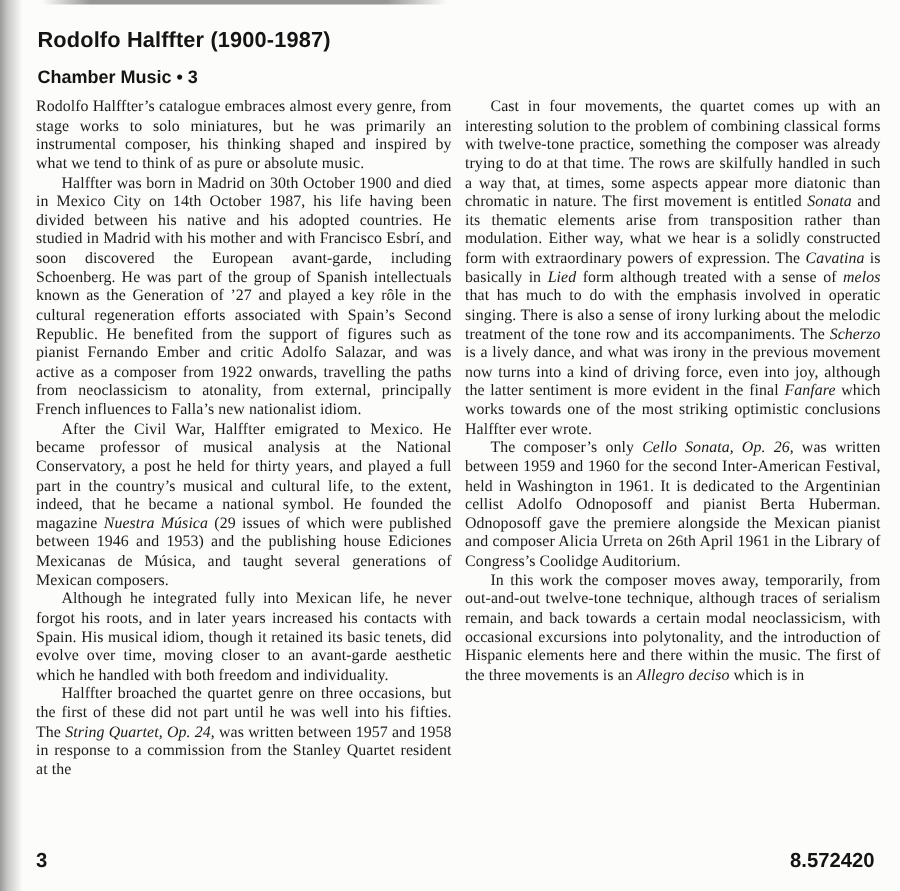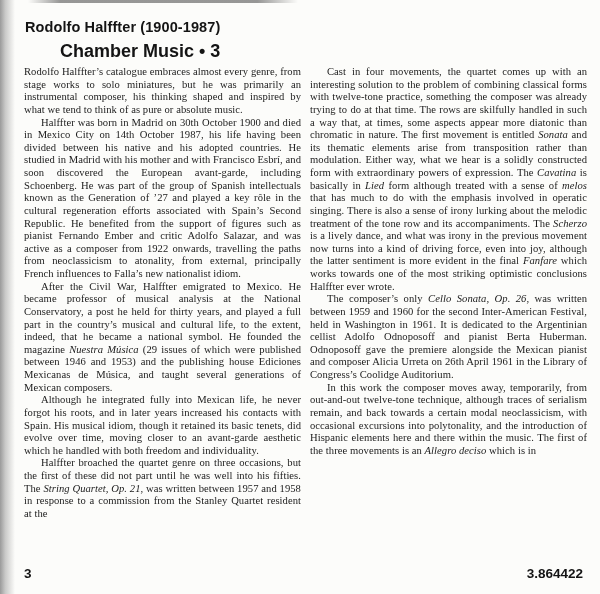--- a/index.html
+++ b/index.html
@@ -17,21 +17,21 @@
     background:linear-gradient(to right, #9a9a9a 0%, #c9c9c8 35%, rgba(252,252,250,0) 100%);
     pointer-events:none;
   }
   .edge-top {
     position:absolute; top:0; left:28px; width:270px; height:3px;
     background:linear-gradient(to right, rgba(50,50,50,0) 0%, rgba(50,50,50,0.5) 12%, rgba(50,50,50,0.5) 85%, rgba(50,50,50,0) 100%);
     pointer-events:none;
   }
   .header { position:absolute; left:25px; top:18px; font-family:"Liberation Sans", sans-serif; font-weight:bold; color:#141414; }
   .title    { font-size:14.5px; line-height:18px; letter-spacing:0.1px; }
-  .subtitle { font-size:18px; line-height:16px; margin-top:7px;text-align:right; }
+  .subtitle { font-size:12px; line-height:16px; margin-top:7px; }
   .columns {
     position:absolute; left:24px; top:66px; width:563px; height:494px;
     display:flex; gap:9px; overflow:hidden;
   }
   .column {
     width:277px; height:100%;
     text-align:justify;
     font-size:10.6px; line-height:12.62px;
     letter-spacing:0.05px;
   }
@@ -55,26 +55,26 @@
     <div class="title">Rodolfo Halffter (1900-1987)</div>
     <div class="subtitle">Chamber Music • 3</div>
   </div>
 
   <div class="columns">
     <div class="column">
         <p class="para"><span>Rodolfo Halffter’s catalogue embraces almost every genre, from stage works to solo miniatures, but he was primarily an instrumental composer, his thinking shaped and inspired by what we tend to think of as pure or absolute music.</span></p>
         <p class="para indent"><span>Halffter was born in Madrid on 30th October 1900 and died in Mexico City on 14th October 1987, his life having been divided between his native and his adopted countries. He studied in Madrid with his mother and with Francisco Esbrí, and soon discovered the European avant-garde, including Schoenberg. He was part of the group of Spanish intellectuals known as the Generation of ’27 and played a key rôle in the cultural regeneration efforts associated with Spain’s Second Republic. He benefited from the support of figures such as pianist Fernando Ember and critic Adolfo Salazar, and was active as a composer from 1922 onwards, travelling the paths from neoclassicism to atonality, from external, principally French influences to Falla’s new nationalist idiom.</span></p>
         <p class="para indent"><span>After the Civil War, Halffter emigrated to Mexico. He became professor of musical analysis at the National Conservatory, a post he held for thirty years, and played a full part in the country’s musical and cultural life, to the extent, indeed, that he became a national symbol. He founded the magazine </span><i>Nuestra Música</i><span> (29 issues of which were published between 1946 and 1953) and the publishing house Ediciones Mexicanas de Música, and taught several generations of Mexican composers.</span></p>
         <p class="para indent"><span>Although he integrated fully into Mexican life, he never forgot his roots, and in later years increased his contacts with Spain. His musical idiom, though it retained its basic tenets, did evolve over time, moving closer to an avant-garde aesthetic which he handled with both freedom and individuality.</span></p>
-        <p class="para indent"><span>Halffter broached the quartet genre on three occasions, but the first of these did not part until he was well into his fifties. The </span><i>String Quartet, Op. 21</i><span>, was written between 1957 and 1958 in response to a commission from the Stanley Quartet resident at the</span></p>
+        <p class="para indent"><span>Halffter broached the quartet genre on three occasions, but the first of these did not part until he was well into his fifties. The </span><i>String Quartet, Op. 24</i><span>, was written between 1957 and 1958 in response to a commission from the Stanley Quartet resident at the</span></p>
       </div>
     <div class="column">
         <p class="para indent"><span>Cast in four movements, the quartet comes up with an interesting solution to the problem of combining classical forms with twelve-tone practice, something the composer was already trying to do at that time. The rows are skilfully handled in such a way that, at times, some aspects appear more diatonic than chromatic in nature. The first movement is entitled </span><i>Sonata</i><span> and its thematic elements arise from transposition rather than modulation. Either way, what we hear is a solidly constructed form with extraordinary powers of expression. The </span><i>Cavatina</i><span> is basically in </span><i>Lied</i><span> form although treated with a sense of </span><i>melos</i><span> that has much to do with the emphasis involved in operatic singing. There is also a sense of irony lurking about the melodic treatment of the tone row and its accompaniments. The </span><i>Scherzo</i><span> is a lively dance, and what was irony in the previous movement now turns into a kind of driving force, even into joy, although the latter sentiment is more evident in the final </span><i>Fanfare</i><span> which works towards one of the most striking optimistic conclusions Halffter ever wrote.</span></p>
         <p class="para indent"><span>The composer’s only </span><i>Cello Sonata, Op. 26</i><span>, was written between 1959 and 1960 for the second Inter-American Festival, held in Washington in 1961. It is dedicated to the Argentinian cellist Adolfo Odnoposoff and pianist Berta Huberman. Odnoposoff gave the premiere alongside the Mexican pianist and composer Alicia Urreta on 26th April 1961 in the Library of Congress’s Coolidge Auditorium.</span></p>
         <p class="para indent"><span>In this work the composer moves away, temporarily, from out-and-out twelve-tone technique, although traces of serialism remain, and back towards a certain modal neoclassicism, with occasional excursions into polytonality, and the introduction of Hispanic elements here and there within the music. The first of the three movements is an </span><i>Allegro deciso</i><span> which is in</span></p>
       </div>
   </div>
 
   <div class="footer">
     <span>3</span>
-    <span>3.864422</span>
+    <span>8.572420</span>
   </div>
 </div>
 
 </body></html>

